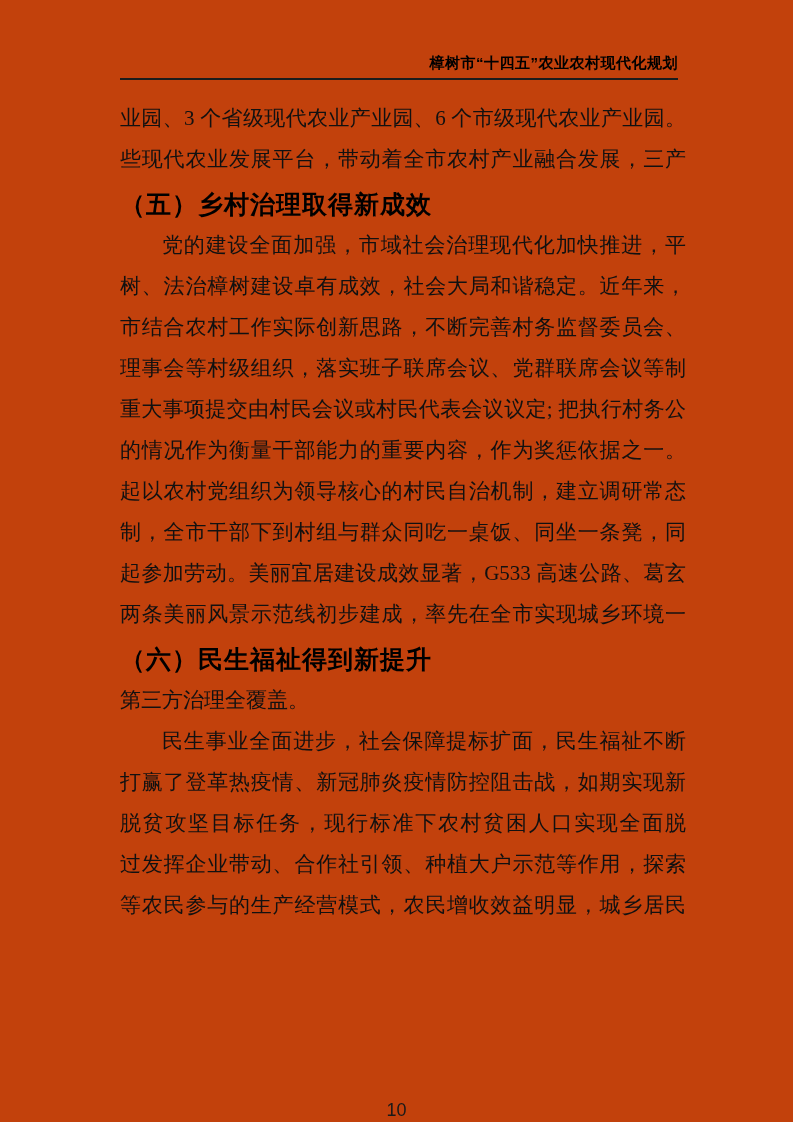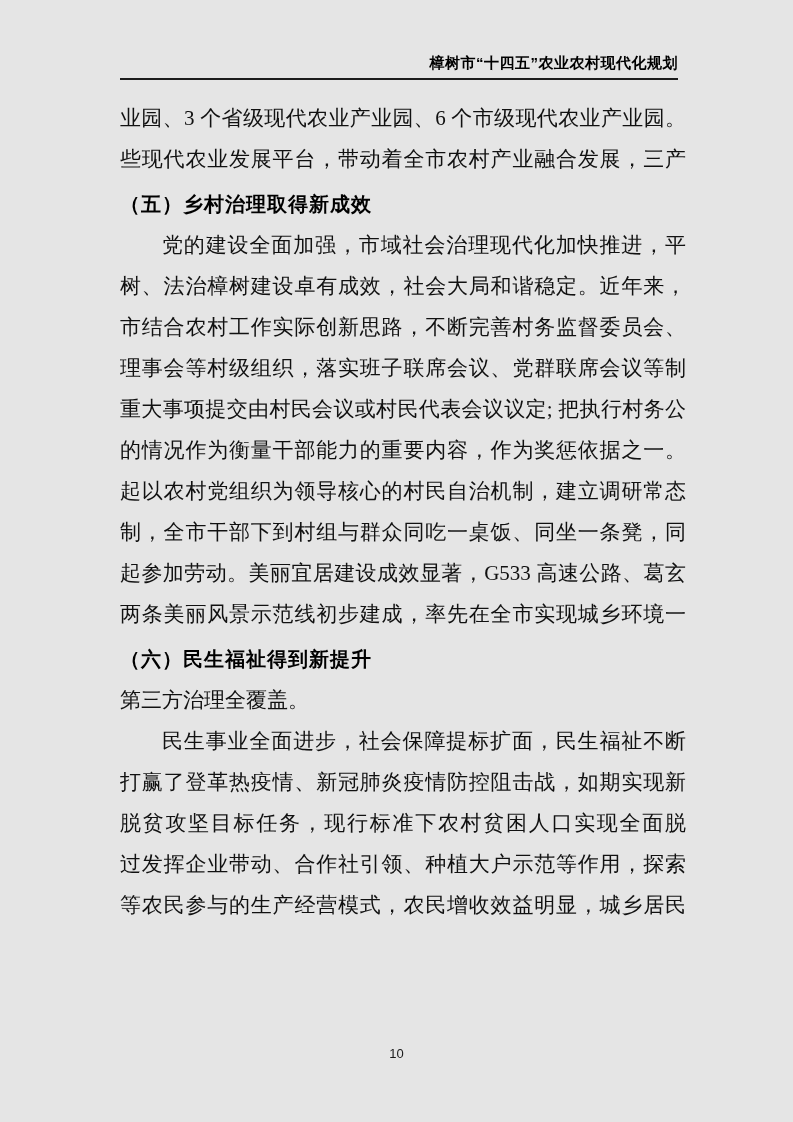--- a/index.html
+++ b/index.html
@@ -4,21 +4,21 @@
 <style>
   html, body {
     margin: 0;
     padding: 0;
     background: #ffffff;
   }
   .page {
     position: relative;
     width: 793px;
     height: 1122px;
-    background: #e5e5e5;
+    background: #c2410c;
     overflow: hidden;
     font-family: "Liberation Serif", "DejaVu Serif", serif;
     color: #111111;
   }
   .header-title {
     position: absolute;
     top: 53px;
     left: 120px;
     width: 558px;
     text-align: right;
@@ -55,32 +55,32 @@
     text-align: justify;
     text-align-last: justify;
     text-justify: inter-character;
   }
   .indent {
     text-indent: 42px;
   }
   .heading {
     margin-top: 4px;
     font-weight: bold;
-    font-size: 20px;
+    font-size: 25px;
     letter-spacing: 1px;
     color: #000000;
   }
   .page-number {
     position: absolute;
-    top: 1046px;
+    top: 1100px;
     left: 0;
     width: 793px;
     text-align: center;
     font-family: "Liberation Sans", "DejaVu Sans", sans-serif;
-    font-size: 13px;
+    font-size: 18px;
     color: #1a1a1a;
   }
 </style>
 </head>
 <body>
 
 <div class="page">
 
   <div class="header-title">樟树市“十四五”农业农村现代化规划</div>
 

